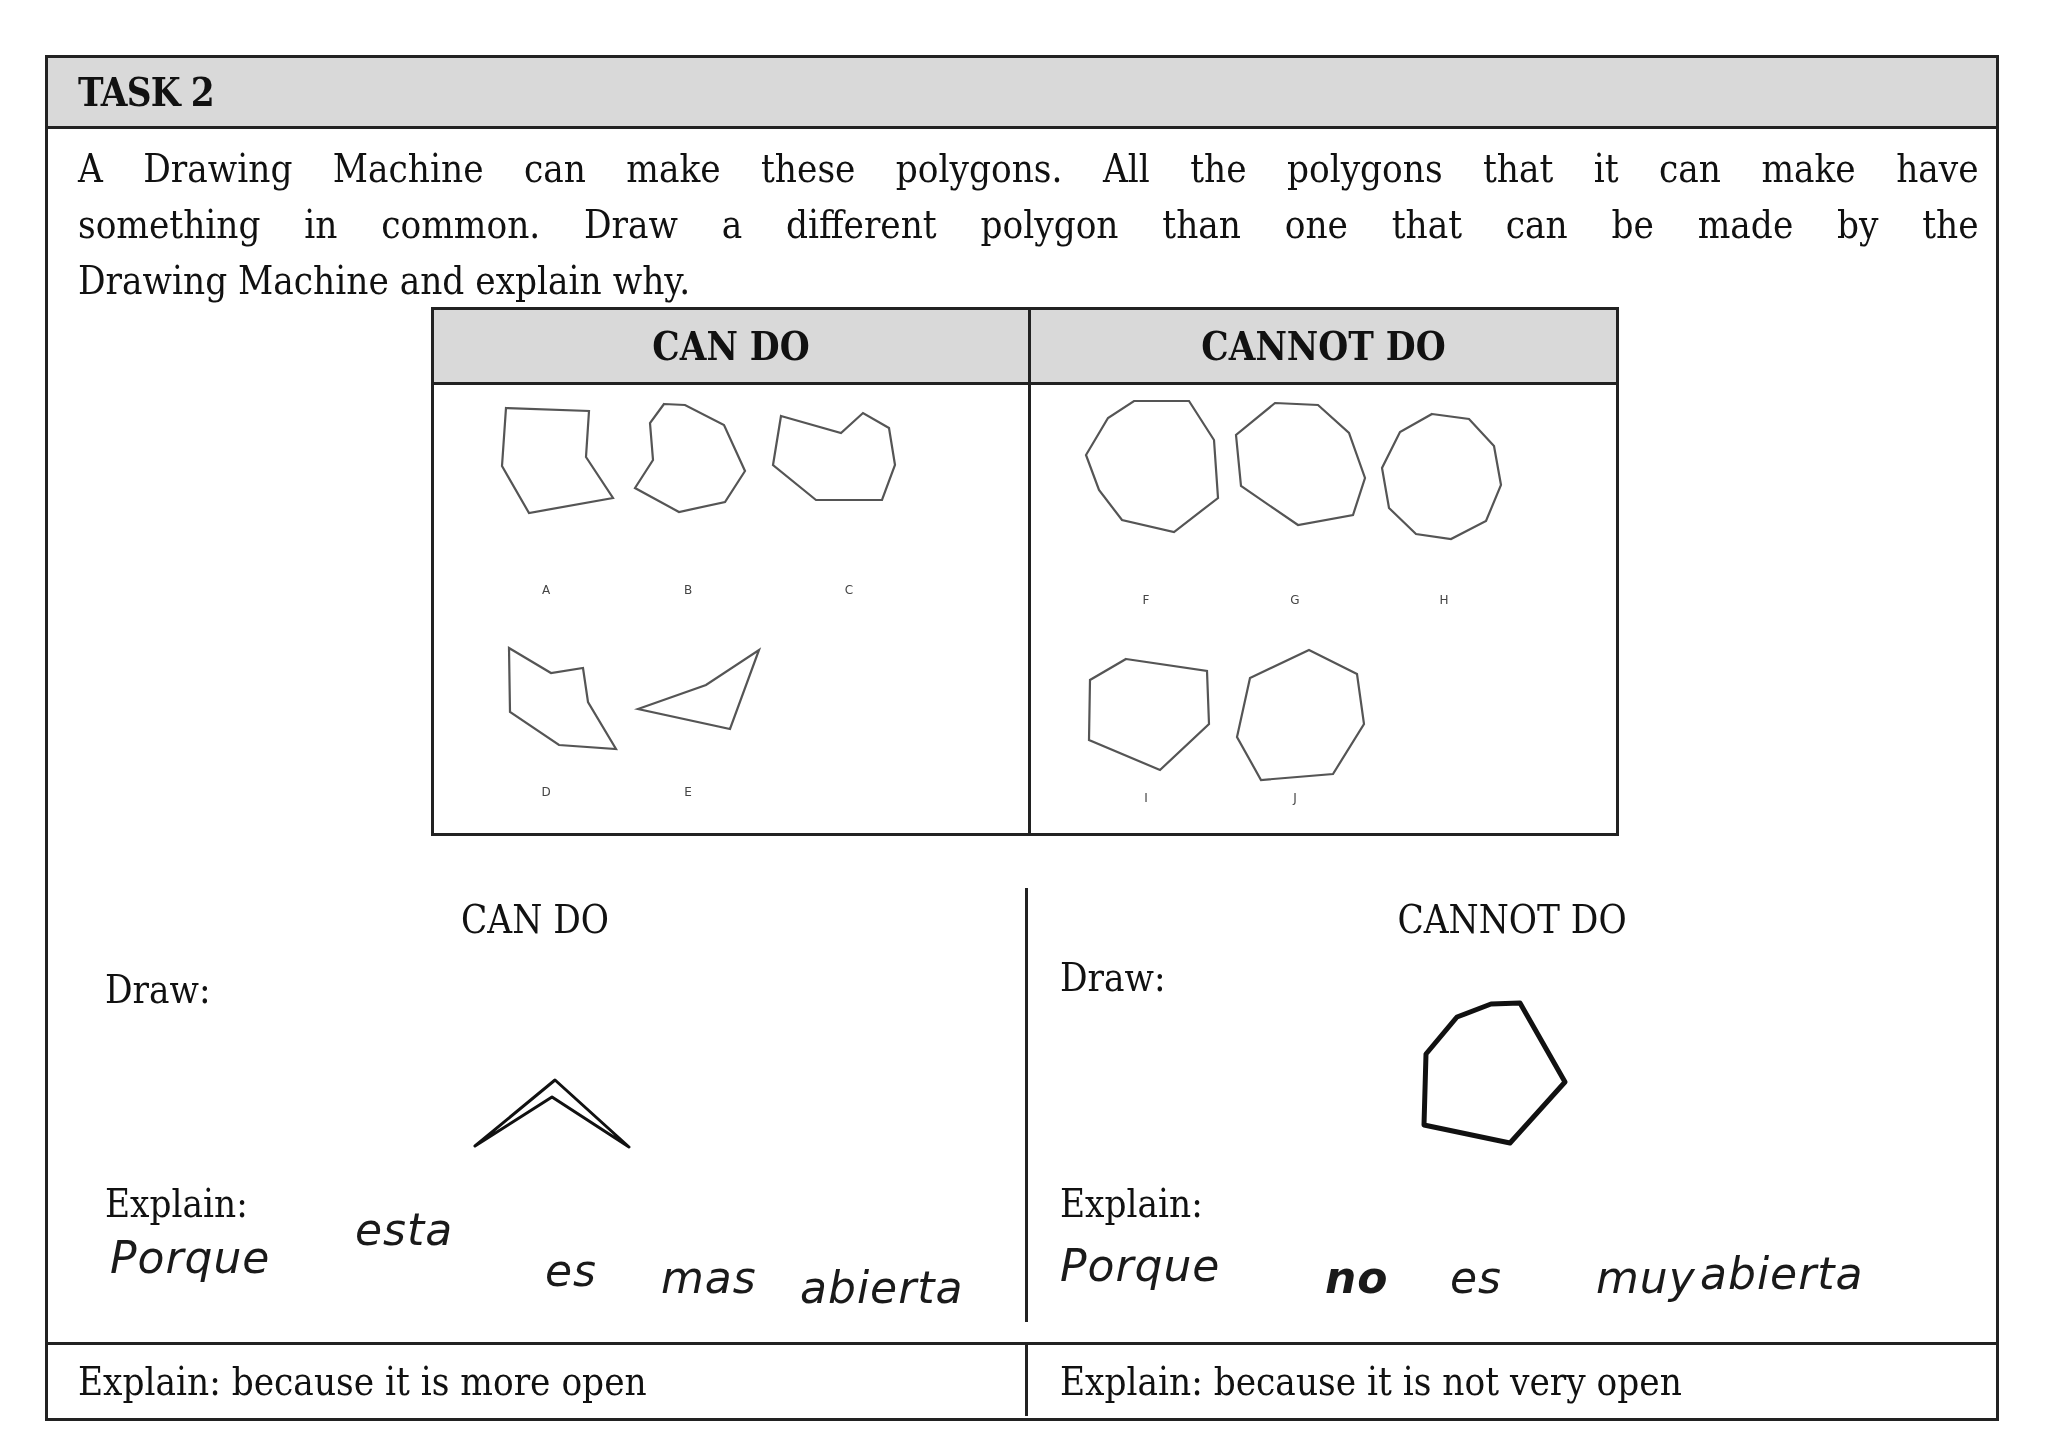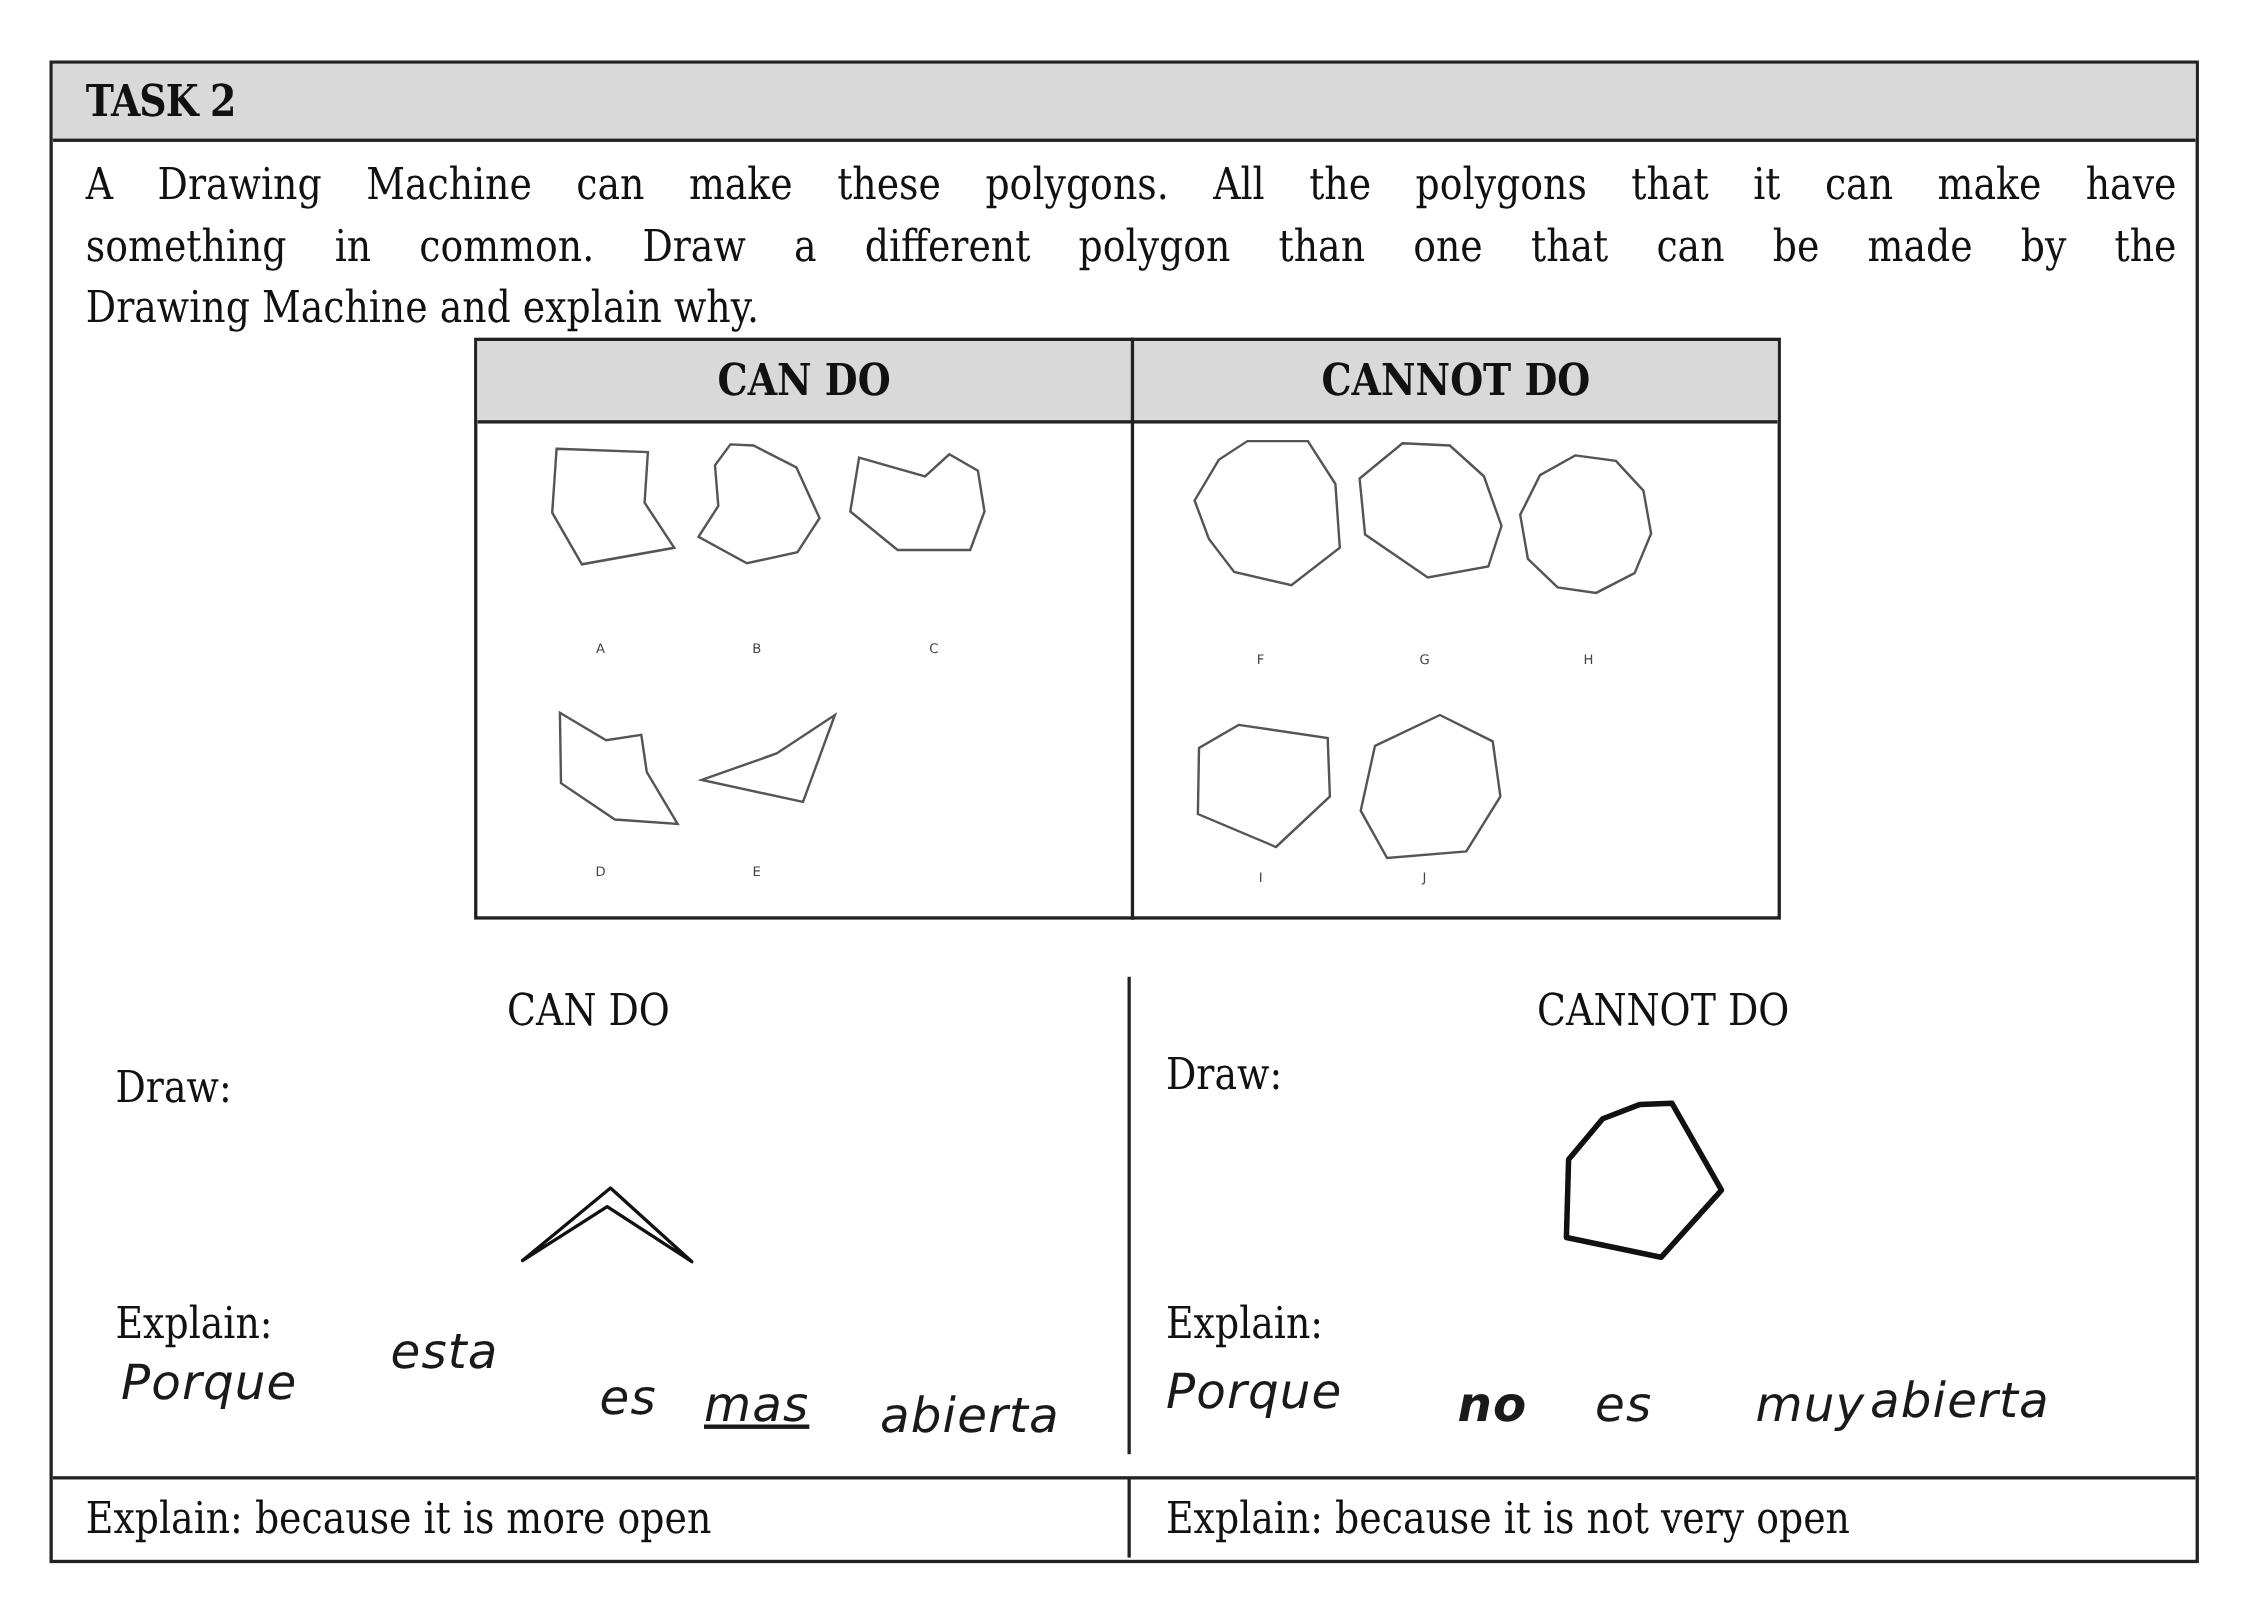--- a/index.html
+++ b/index.html
@@ -79,21 +79,21 @@
   <polygon id="sketch-can" fill="none" stroke="#111" stroke-width="3" stroke-linejoin="round" points="555,1080 475,1146 552,1097 629,1147"></polygon>
   <polygon id="sketch-cannot" fill="none" stroke="#111" stroke-width="5" stroke-linejoin="round" points="1491,1004 1520,1003 1565,1082 1510,1143 1424,1125 1426,1054 1457,1017"></polygon>
 </svg>
 
 <div class="abs lbl" style="left:105px;top:1180px;">Explain:</div>
 <div class="abs lbl" style="left:1060px;top:1180px;">Explain:</div>
 
 <div class="abs hand" style="left:110px;top:1232px;">Porque</div>
 <div class="abs hand" style="left:355px;top:1204px;text-align:center;">esta</div>
 <div class="abs hand" style="left:545px;top:1245px;">es</div>
-<div class="abs hand" style="left:640px;top:1252px;text-decoration:underline;">mas</div>
+<div class="abs hand" style="left:661px;top:1252px;">mas</div>
 <div class="abs hand" style="left:800px;top:1262px;">abierta</div>
 
 <div class="abs hand" style="left:1060px;top:1240px;">Porque</div>
 <div class="abs hand" style="left:1325px;top:1252px;font-weight:bold;">no</div>
 <div class="abs hand" style="left:1450px;top:1252px;">es</div>
 <div class="abs hand" style="left:1596px;top:1252px;font-style:italic;">muy</div>
 <div class="abs hand" style="left:1700px;top:1248px;">abierta</div>
 
 <div class="abs row-div"></div>
 <div class="abs row-vdiv"></div>

